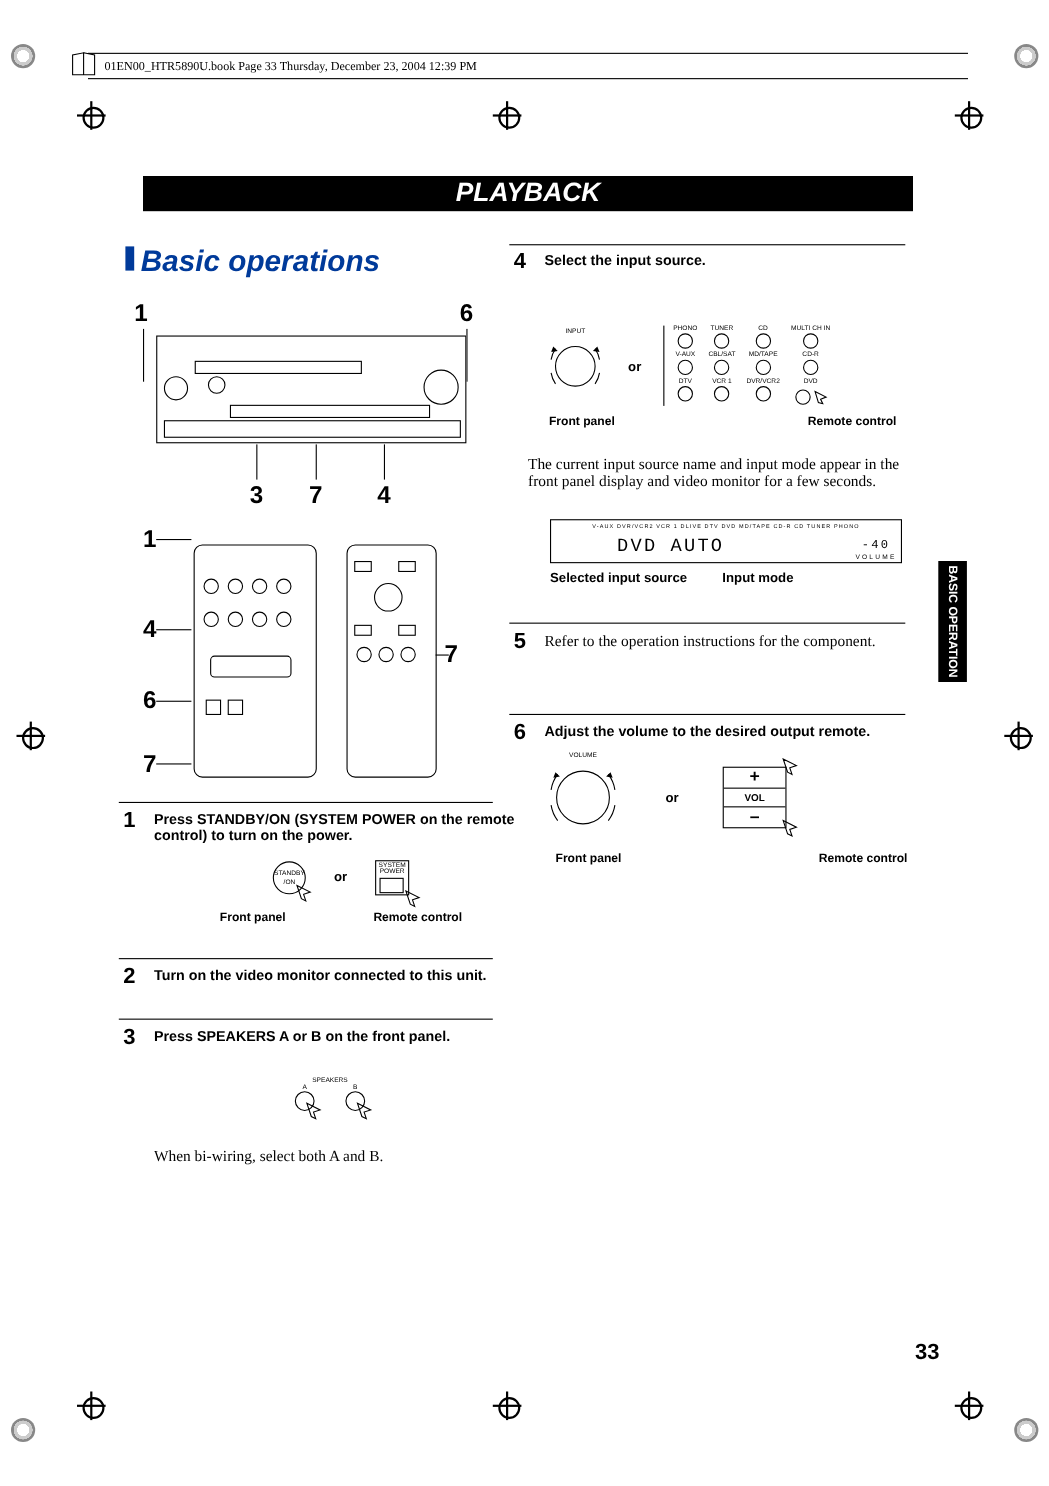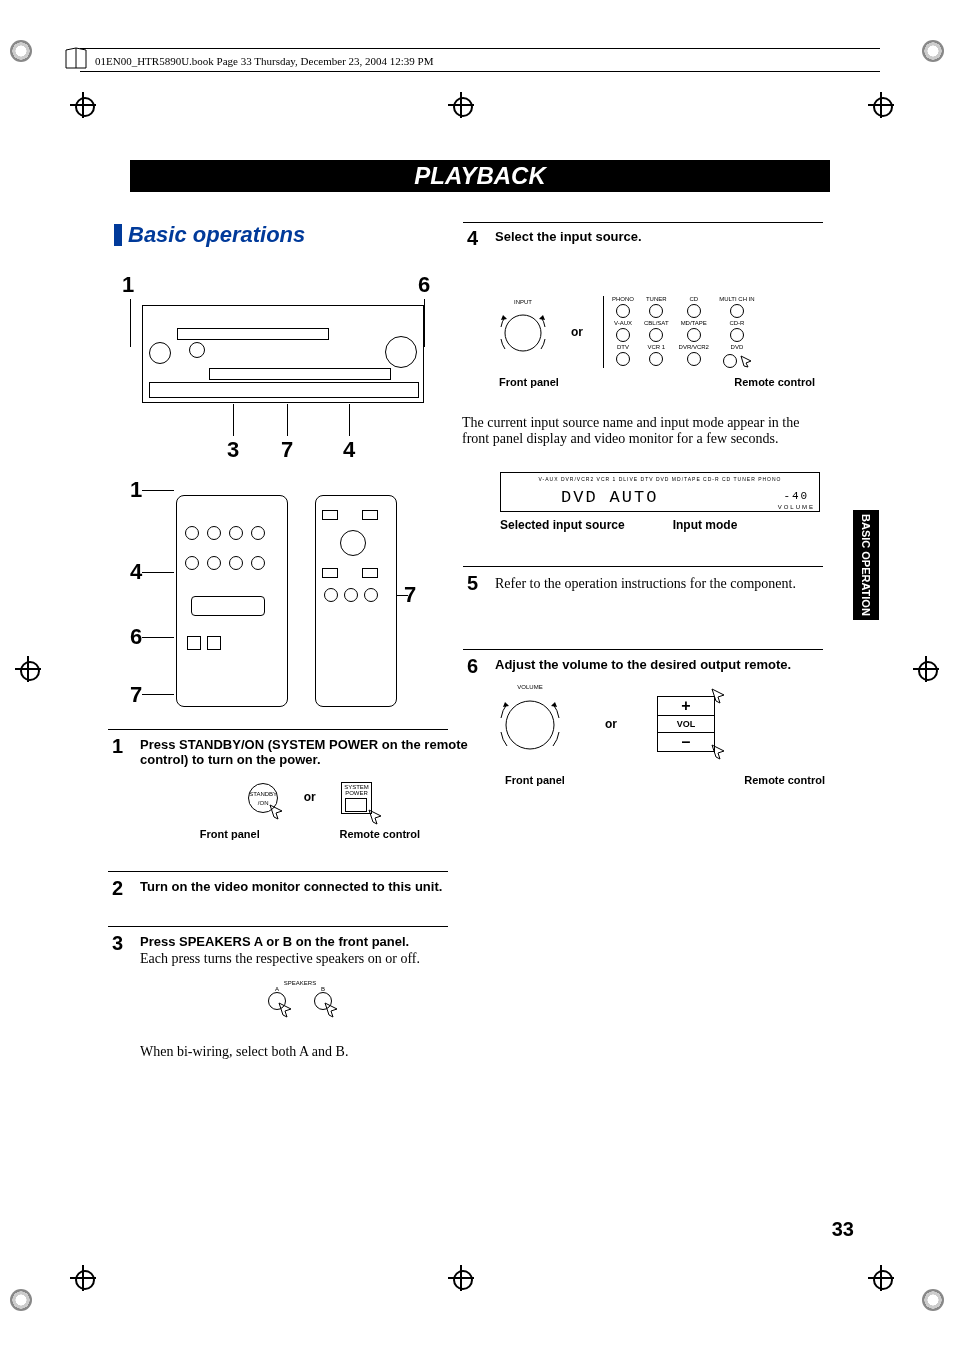--- a/index.html
+++ b/index.html
@@ -64,21 +64,21 @@
     right: 100px;
     font-family: Arial, Helvetica, sans-serif;
     font-size: 20px;
     font-weight: bold;
   }
   .section-title {
     position: absolute;
     top: 222px;
     left: 128px;
     font-family: Arial, Helvetica, sans-serif;
-    font-size: 22px;
+    font-size: 27px;
     font-weight: bold;
     font-style: italic;
     color: #003a9a;
   }
   .section-title::before {
     content: "";
     position: absolute;
     left: -14px;
     top: 2px;
     width: 8px;
@@ -408,21 +408,20 @@
   <div class="step-hr" style="top:871px;"></div>
   <div class="step" style="top:879px; left:140px;">
     <div class="step-num">2</div>
     <div class="step-head">Turn on the video monitor connected to this unit.</div>
   </div>
 
   <div class="step-hr" style="top:926px;"></div>
   <div class="step" style="top:934px; left:140px;">
     <div class="step-num">3</div>
     <div class="step-head">Press SPEAKERS A or B on the front panel.</div>
-    <div class="step-body">Each press turns the respective speakers on or off.</div>
   </div>
   <div style="position:absolute; top:980px; left:240px; width:120px; text-align:center">
     <div class="tiny-lbl">SPEAKERS</div>
     <div style="display:flex; justify-content:center; gap:20px">
       <div style="text-align:center">
         <div class="tiny-lbl">A</div>
         <span class="small-circ" style="width:16px;height:16px;position:relative">
          <svg class="finger-svg" style="position:absolute; left:8px; top:8px">
               <path d="M2 2 L14 8 L8 10 L10 16 L6 14 Z" fill="none" stroke="#000"></path>
             </svg>
@@ -477,34 +476,34 @@
               <path d="M2 2 L12 7 L7 9 L9 13 L5 12 Z" fill="none" stroke="#000"></path>
             </svg></div>
         </div>
     </div>
     <div style="display:flex; justify-content:space-between; margin-top:8px">
       <span class="caption" style="margin-left:4px">Front panel</span>
       <span class="caption" style="margin-right:20px">Remote control</span>
     </div>
   </div>
 
-  <div class="step-body" style="position:absolute; top:413px; left:462px; width:350px">The current input source name and input mode appear in the front panel display and video monitor for a few seconds.</div>
+  <div class="step-body" style="position:absolute; top:413px; left:480px; width:350px">The current input source name and input mode appear in the front panel display and video monitor for a few seconds.</div>
 
   <div style="position:absolute; top:472px; left:500px">
     <div class="disp-panel" style="position:relative; padding-top:10px; box-sizing:border-box">
       <div class="disp-top">V-AUX  DVR/VCR2  VCR 1  DLIVE  DTV  DVD  MD/TAPE  CD-R  CD  TUNER  PHONO</div>
       <span style="margin-left:60px">DVD</span>
       <span style="margin:0 6px">  </span>
       <span>AUTO</span>
       <div style="position:absolute; right:4px; top:12px; text-align:center">
          <span style="font-family:'Courier New'; font-size:11px">-40</span>
          <div class="tiny-lbl">VOLUME</div>
       </div>
     </div>
-    <div style="display:flex; gap:48px; margin-top:6px">
+    <div style="display:flex; gap:32px; margin-top:6px">
       <span class="small-bold">Selected input source</span>
       <span class="small-bold">Input mode</span>
     </div>
   </div>
 
   <div class="step-hr" style="top:566px; left:463px; width:360px"></div>
   <div class="step" style="top:574px; left:495px; width:340px">
     <div class="step-num">5</div>
     <div class="step-body">Refer to the operation instructions for the component.</div>
   </div>

